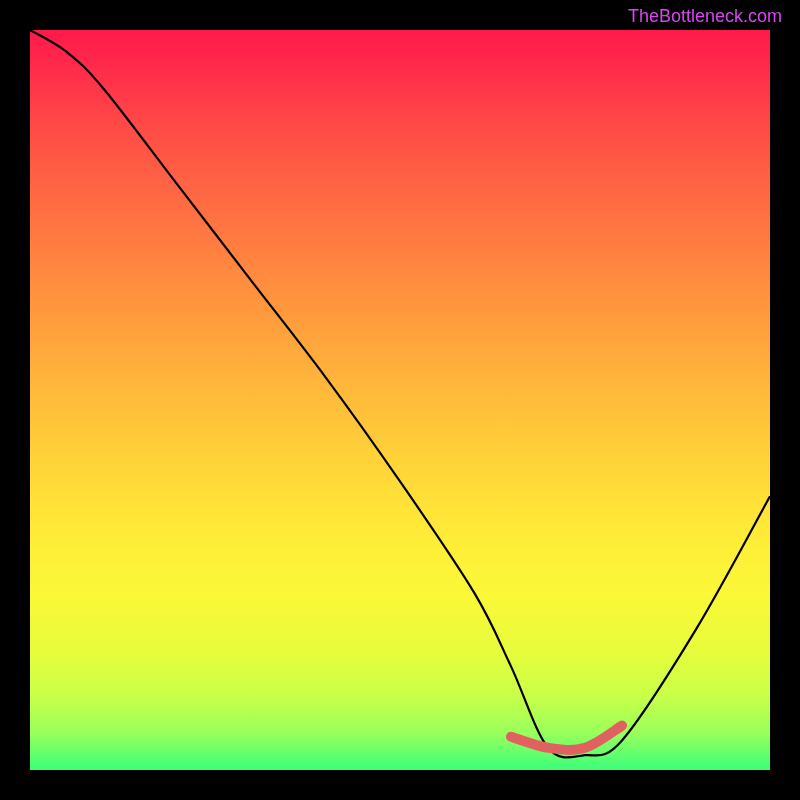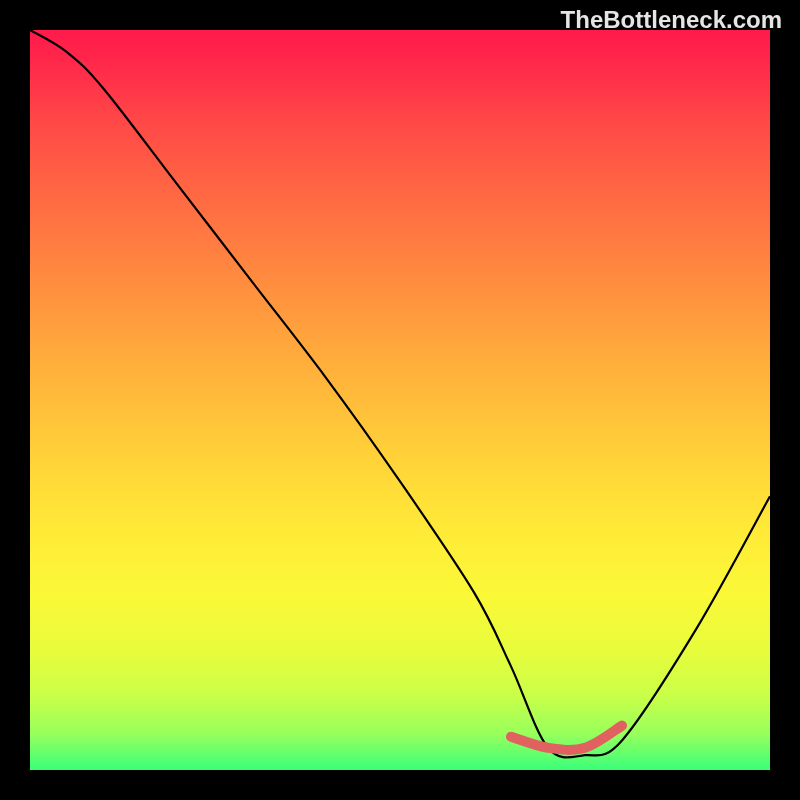--- a/index.html
+++ b/index.html
@@ -8,23 +8,23 @@
     width: 800px;
     height: 800px;
     background: #000;
     position: relative;
     font-family: Arial, sans-serif;
   }
   .watermark {
     position: absolute;
     top: 6px;
     right: 18px;
-    color: #e5e5e5;
-    font-size: 24px;
-    font-weight: 700;
+    color: #d946ef;
+    font-size: 18px;
+    font-weight: 400;
     z-index: 10;
   }
   .plot-area {
     position: absolute;
     left: 30px;
     top: 30px;
     width: 740px;
     height: 740px;
   }
   .gradient-bg {

